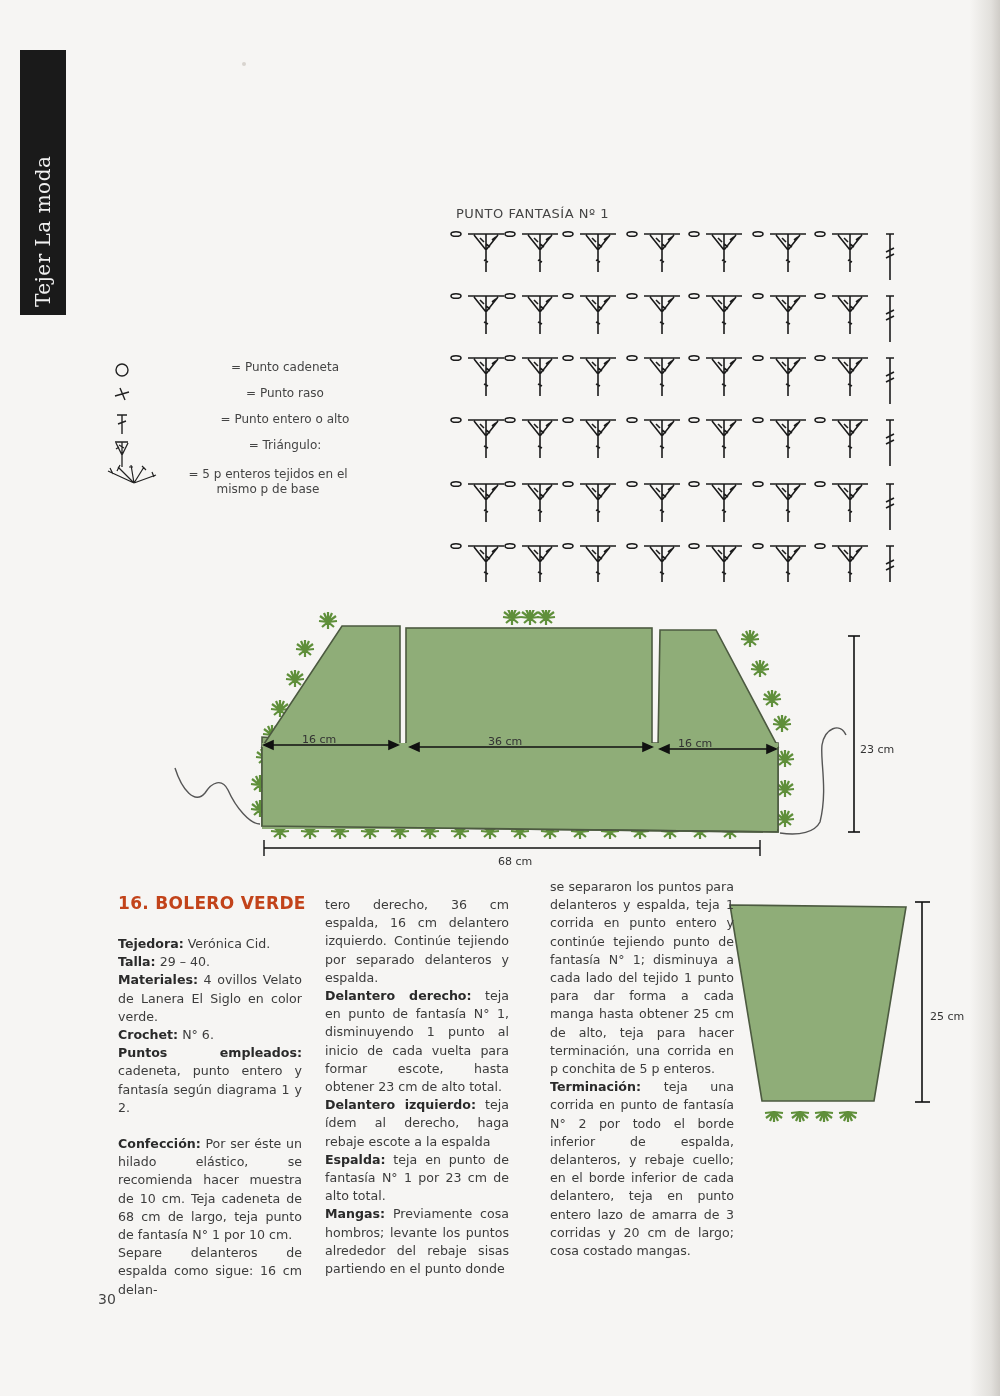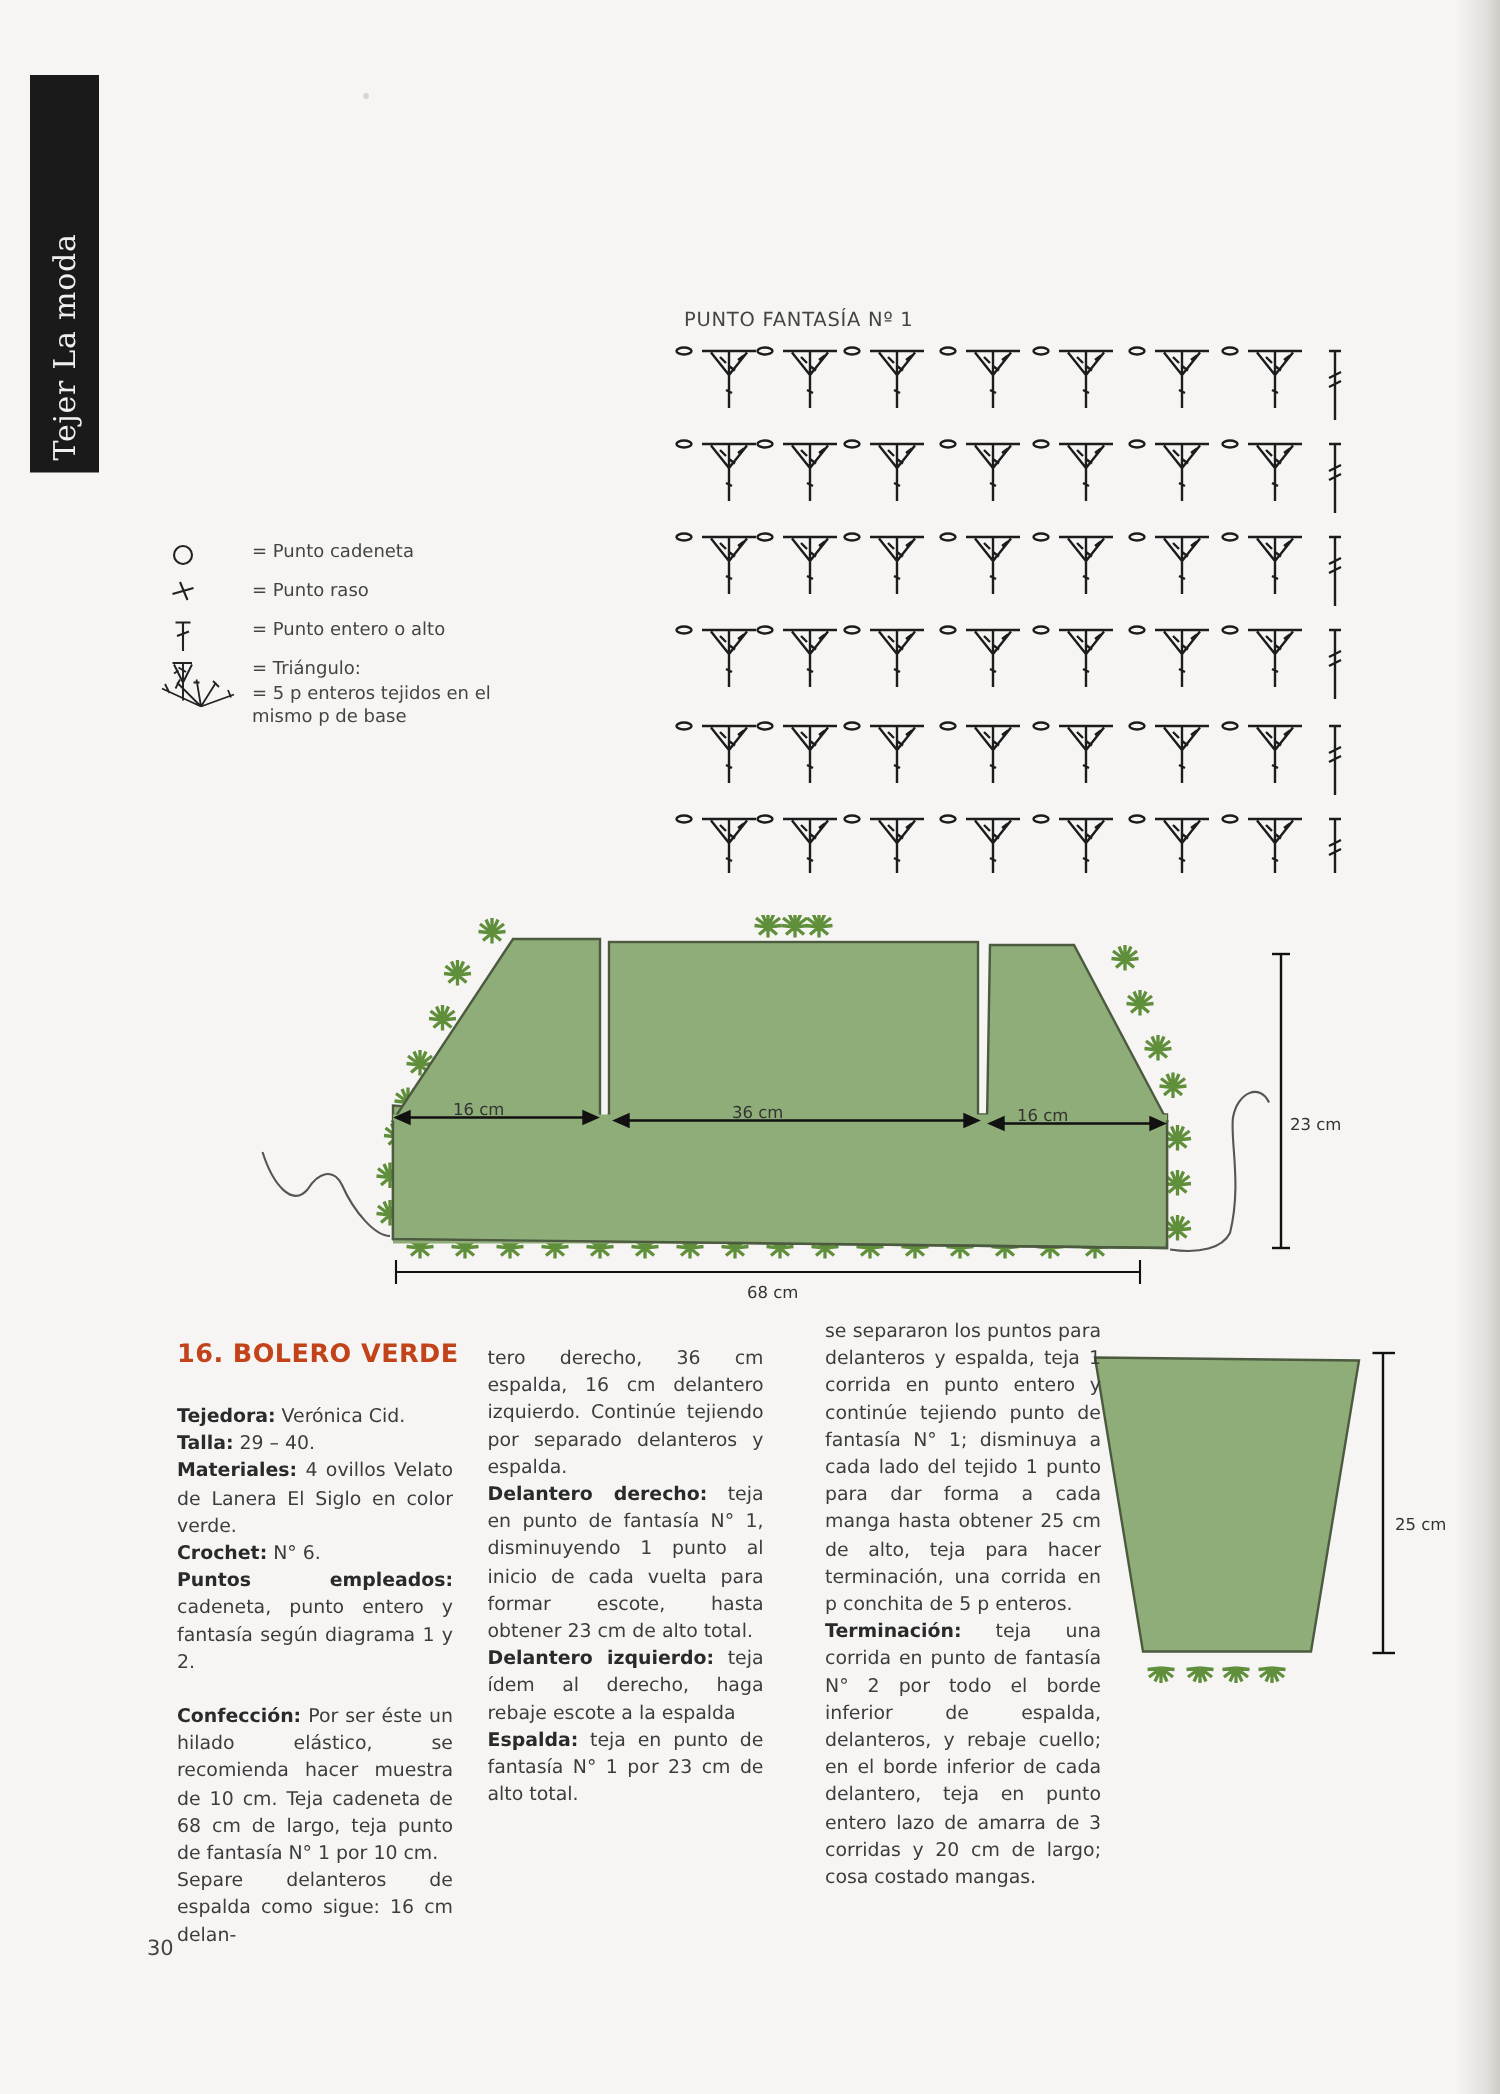--- a/index.html
+++ b/index.html
@@ -5,24 +5,24 @@
   * { box-sizing: border-box; margin: 0; padding: 0; }
   html, body { width: 1000px; height: 1396px; background: #f6f5f3; overflow: hidden; }
   body { position: relative; font-family: "DejaVu Sans", sans-serif; color: #333; }
   .page-edge { position: absolute; right: 0; top: 0; width: 30px; height: 1396px;
     background: linear-gradient(to right, #f6f5f3, #e2e0dc 70%, #cfccc7); }
   .side-tab { position: absolute; left: 20px; top: 50px; width: 46px; height: 265px; background: #1a1a1a; }
   .side-tab-text { position: absolute; left: 0; top: 0; width: 46px; height: 265px; }
   .side-tab-text span { position: absolute; left: 50%; bottom: 8px; transform-origin: left bottom;
     transform: rotate(-90deg) translateY(100%); white-space: nowrap; color: #f0f0f0;
     font-family: "DejaVu Serif", serif; font-size: 20px; letter-spacing: 0.5px; margin-left: -12px; }
-  .legend { position: absolute; left: 112px; top: 360px; width: 290px; font-size: 12px; color: #444; }
+  .legend { position: absolute; left: 112px; top: 360px; width: 290px; font-size: 12px; color: #444; text-align: center; }
   .legend-row { position: relative; padding-left: 56px; line-height: 15px; margin-bottom: 11px; }
   .legend-row .sym { position: absolute; left: 0; top: 0; width: 30px; height: 28px; }
-  .legend-row.tri { margin-bottom: 2px; }
+  .legend-row.tri { margin-bottom: 14px; }
   .legend-row.tri .desc { padding-left: 8px; }
   .legend-row.five { padding-left: 56px; }
   .legend-row.five .sym { left: -8px; top: -4px; width: 54px; }
   .chart-title { position: absolute; left: 456px; top: 206px; font-size: 13px; letter-spacing: 0.5px; color: #444; }
   .chart { position: absolute; left: 446px; top: 222px; width: 460px; height: 360px; }
   .schematic { position: absolute; left: 160px; top: 610px; width: 760px; height: 270px; }
   .sleeve { position: absolute; left: 720px; top: 890px; width: 260px; height: 240px; }
   .article-title { position: absolute; left: 118px; top: 893px; font-size: 17px; font-weight: bold;
     color: #c2431a; letter-spacing: 0.3px; }
   .col { position: absolute; top: 935px; font-size: 12.6px; line-height: 18.2px; color: #3c3c3c; text-align: justify; }
@@ -224,20 +224,21 @@
   <span class="gap"></span>
   <span class="para"><b>Confección:</b><span> Por ser éste un hilado elástico, se recomienda hacer muestra de 10 cm. Teja cadeneta de 68 cm de largo, teja punto de fantasía N° 1 por 10 cm.</span></span>
   <span class="para"><span>Separe delanteros de espalda como sigue: 16 cm delan-</span></span>
 </div>
 
 <div class="col col2">
   <span class="para"><span>tero derecho, 36 cm espalda, 16 cm delantero izquierdo. Continúe tejiendo por separado delanteros y espalda.</span></span>
   <span class="para"><b>Delantero derecho:</b><span> teja en punto de fantasía N° 1, disminuyendo 1 punto al inicio de cada vuelta para formar escote, hasta obtener 23 cm de alto total.</span></span>
   <span class="para"><b>Delantero izquierdo:</b><span> teja ídem al derecho, haga rebaje escote a la espalda</span></span>
   <span class="para"><b>Espalda:</b><span> teja en punto de fantasía N° 1 por 23 cm de alto total.</span></span>
+  <span class="para"><b>Mangas:</b><span> Previamente cosa hombros; levante los puntos alrededor del rebaje sisas partiendo en el punto donde</span></span>
 </div>
 
 <div class="col col3">
   <span class="para"><span>se separaron los puntos para delanteros y espalda, teja 1 corrida en punto entero y continúe tejiendo punto de fantasía N° 1; disminuya a cada lado del tejido 1 punto para dar forma a cada manga hasta obtener 25 cm de alto, teja para hacer terminación, una corrida en p conchita de 5 p enteros.</span></span>
   <span class="para"><b>Terminación:</b><span> teja una corrida en punto de fantasía N° 2 por todo el borde inferior de espalda, delanteros, y rebaje cuello; en el borde inferior de cada delantero, teja en punto entero lazo de amarra de 3 corridas y 20 cm de largo; cosa costado mangas.</span></span>
 </div>
 
 <div class="page-number">30</div>
 
 </body></html>

